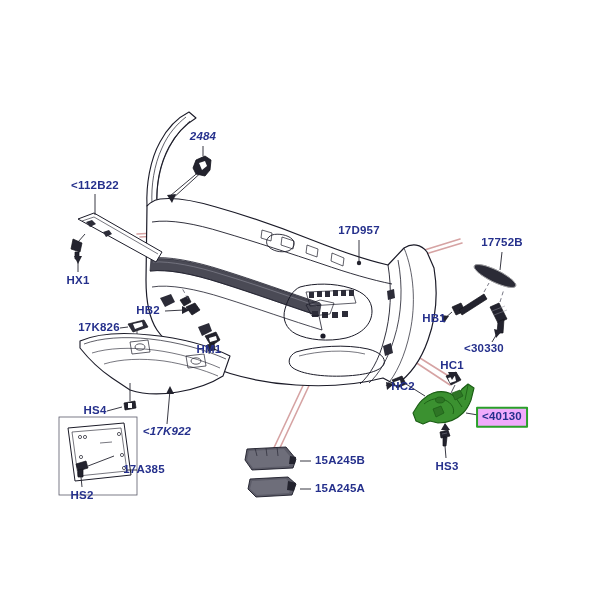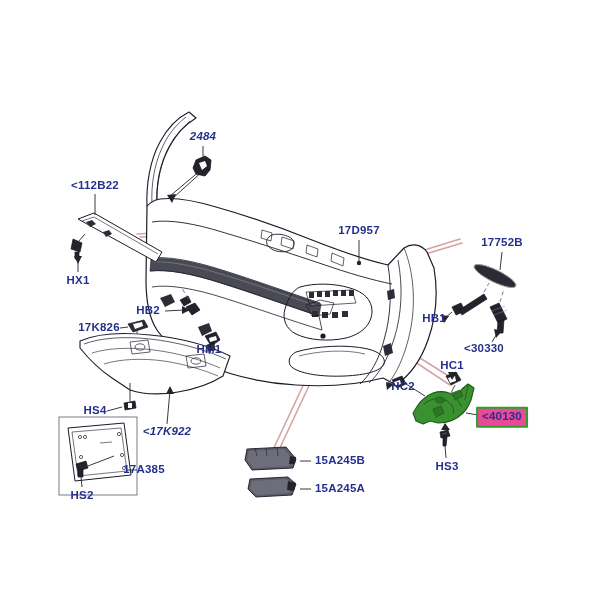--- a/index.html
+++ b/index.html
@@ -31,21 +31,21 @@
     font-family: "Liberation Sans", sans-serif;
     font-size: 11.5px;
     font-weight: bold;
     letter-spacing: 0.2px;
     white-space: nowrap;
     line-height: 1;
     transform: translate(-50%, -50%);
     user-select: none;
   }
   .label.highlight {
-    background: #ec4899;
+    background: #f0abfc;
     border: 2.5px solid #2aa02a;
     padding: 2px 4px 3px 4px;
     border-radius: 1px;
   }
 </style>
 </head>
 <body>
 
 <div id="diagram-root">
 

